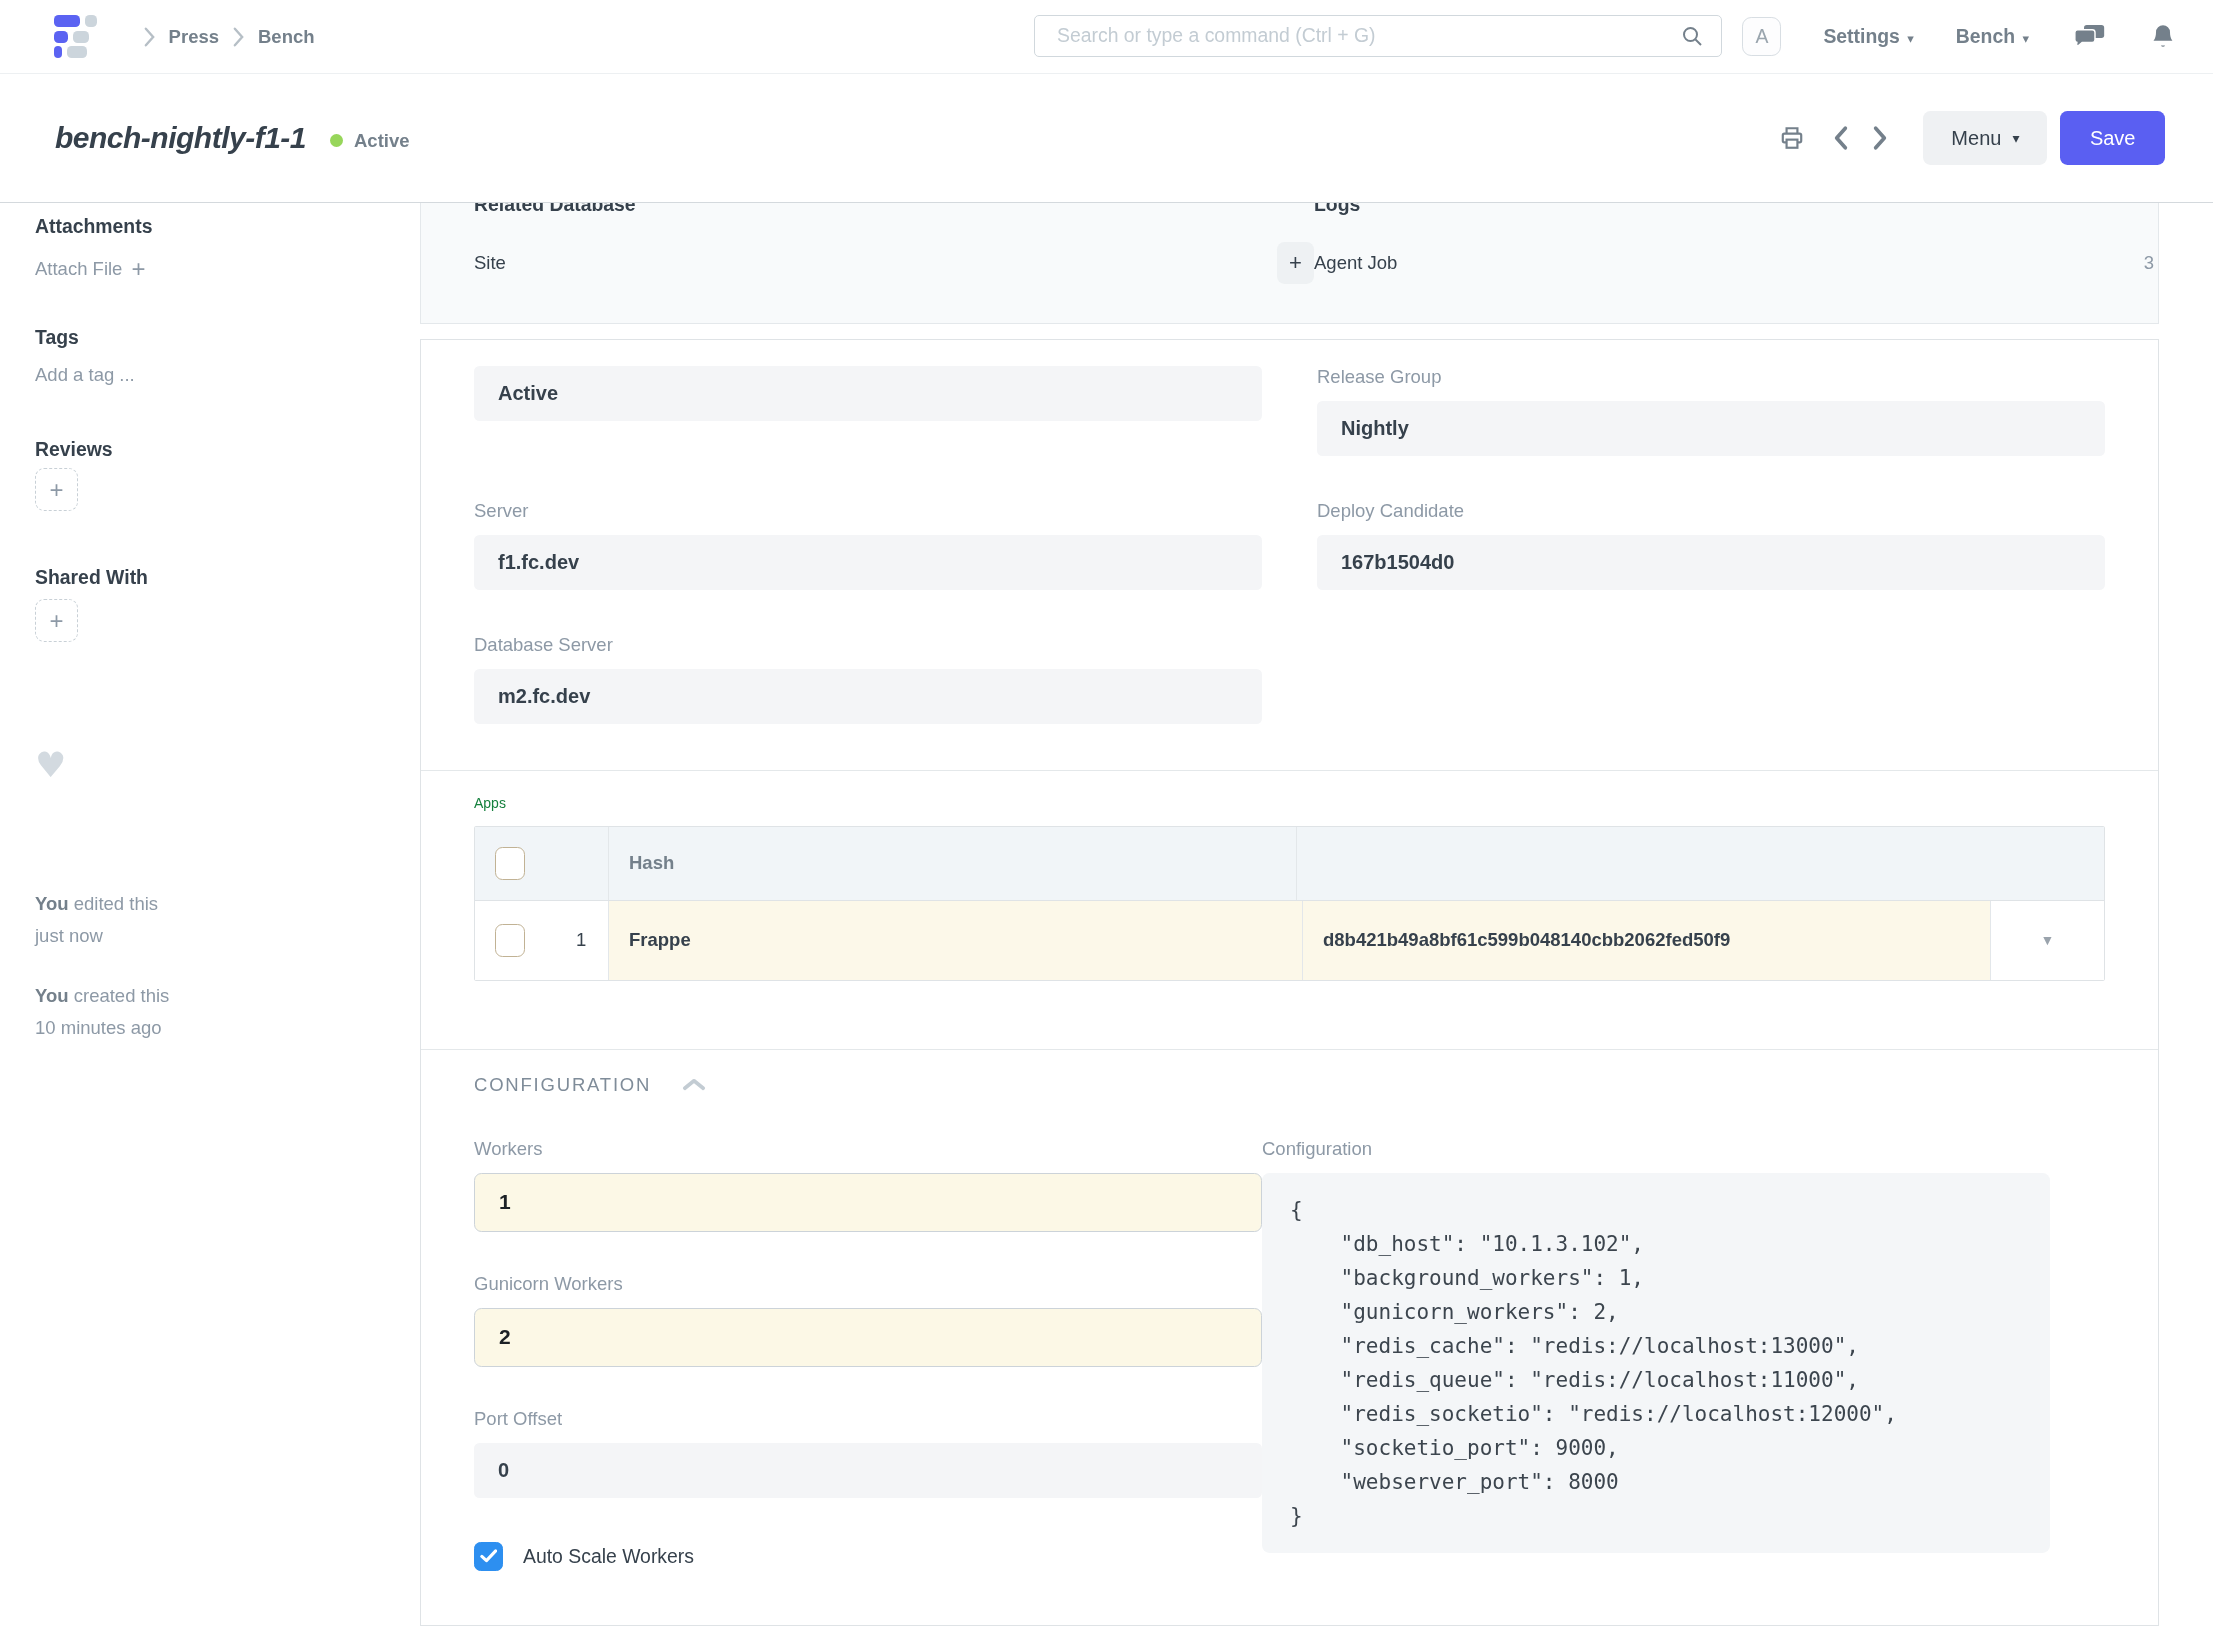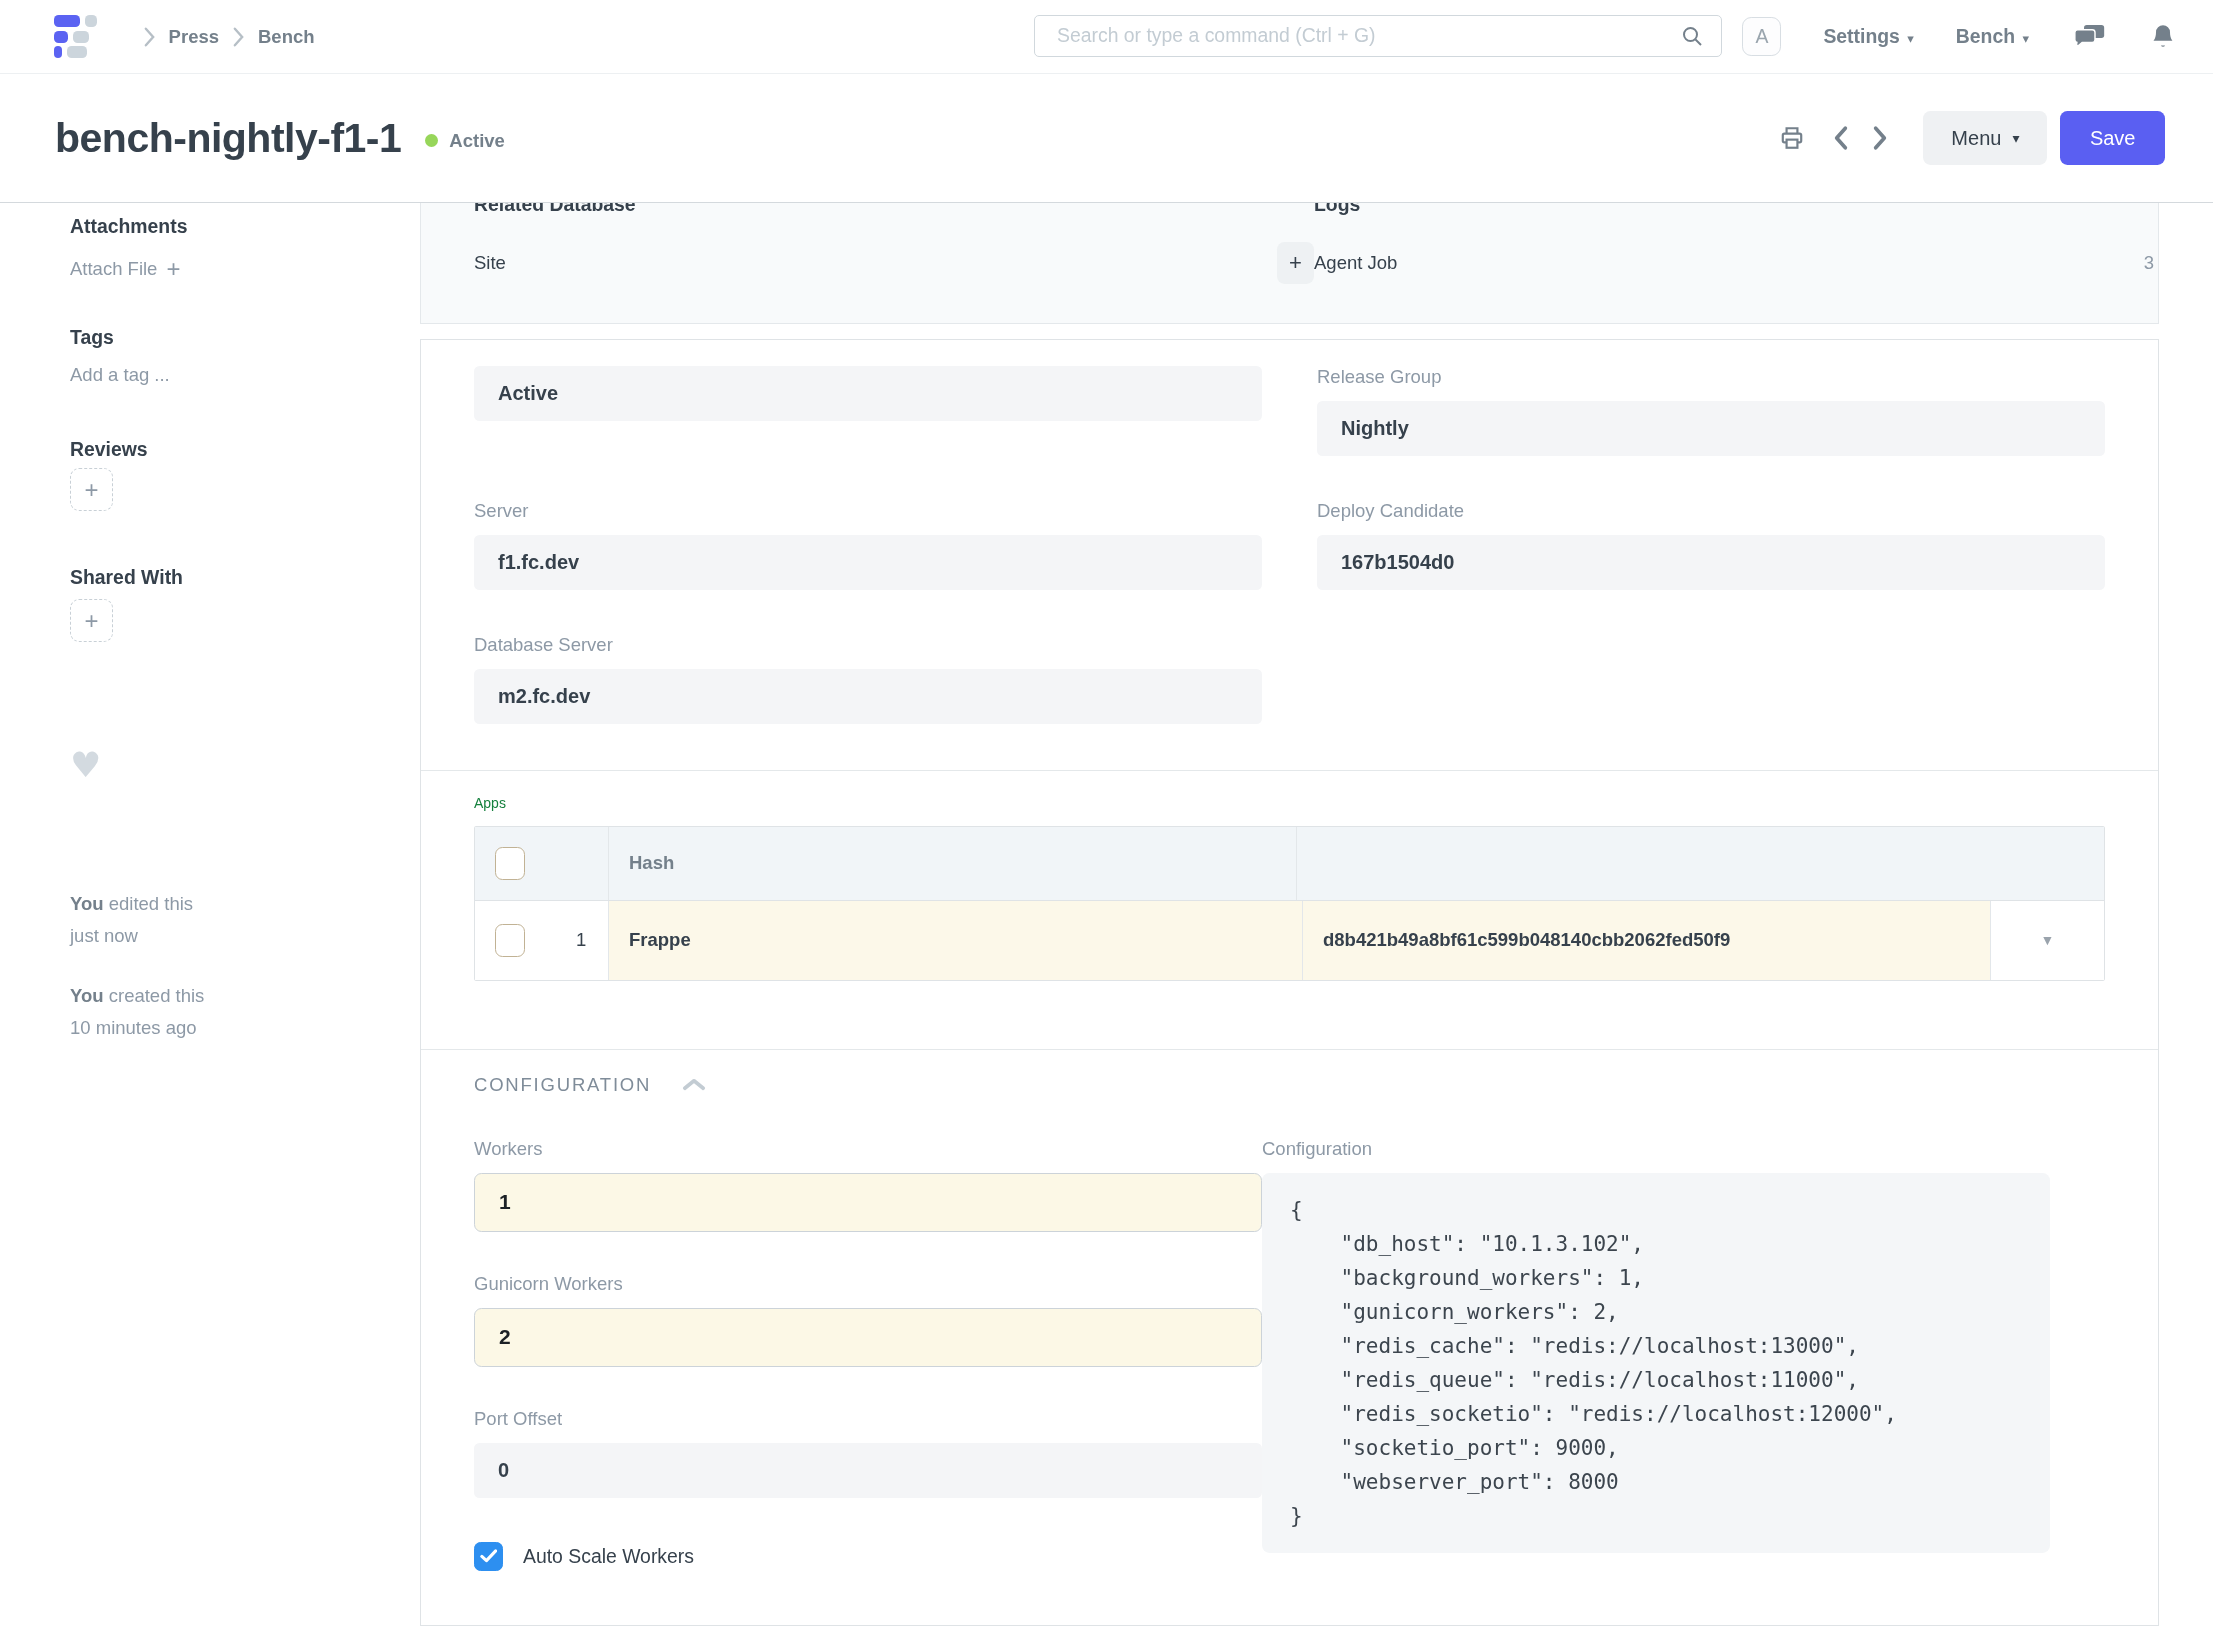--- a/index.html
+++ b/index.html
@@ -41,39 +41,39 @@
   .nav-item { font-size:19.4px; font-weight:bold; color:#74808b; margin-left:42px; cursor:pointer; white-space:nowrap; }
   .caret { font-size:13px; margin-left:7.4px; color:#74808b; }
   .nav-ico { margin-left:44px; display:flex; cursor:pointer; }
 
   
   .page-head {
     height:129px; display:flex; align-items:center; padding:0 48px 0 55px;
     border-bottom:1.8px solid #d4d9dd; background:#fff; position:relative; z-index:2;
   }
   .title-wrap { display:flex; align-items:center; }
-  .page-title { font-size:41px; font-weight:bold; color:#36414c; letter-spacing:-0.5px; }
+  .page-title { font-size:30px; font-weight:bold; color:#36414c; letter-spacing:-0.5px;font-style:italic; }
   .status-dot { width:13px; height:13px; border-radius:50%; background:#97d65a; margin:5.5px 11px 0 24px; }
   .status-text { font-size:18.5px; font-weight:bold; color:#74808b; margin-top:5.5px; }
   .head-actions { margin-left:auto; display:flex; align-items:center; }
   .icon-btn { display:flex; align-items:center; padding:5.5px; cursor:pointer; }
   .menu-btn {
     margin-left:28px; background:#eff1f3; border:none; border-radius:7.4px;
     font-family:inherit; font-size:20px; color:#36414c; padding:0 28px; height:54px;
     display:flex; align-items:center; cursor:pointer;
   }
   .menu-btn .caret{ color:#36414c; font-size:14px; margin-left:11px;}
   .save-btn {
     margin-left:13px; background:#5a5ff2; border:none; border-radius:7.4px;
     font-family:inherit; font-size:20px; color:#fff; padding:0 29.5px; height:54px; cursor:pointer;
   }
 
   
   .page-body { display:flex; align-items:flex-start; height:1444px; }
-  .sidebar { width:420px; flex:none; padding:11px 28px 0 70px; }
+  .sidebar { width:420px; flex:none; padding:11px 28px 0 35px; }
   .side-h { font-size:19.4px; font-weight:bold; color:#36414c; line-height:24px; }
   .side-link { font-size:18.5px; color:#8d99a6; line-height:24px; cursor:pointer; }
   .side-link .plus-inline { font-size:24px; margin-left:9.2px; vertical-align:-1.8px; }
   .dash-add {
     width:43px; height:43px; border:1.8px dashed #c8d0d6; border-radius:9.2px;
     display:flex; align-items:center; justify-content:center;
     color:#8d99a6; font-size:24px; cursor:pointer; background:#fff;
   }
   .heart { font-family:"DejaVu Sans", sans-serif; font-size:35px; color:#d3dae0; line-height:28px; cursor:pointer; }
   .tl-line { font-size:18.5px; color:#8d99a6; line-height:32px; }

